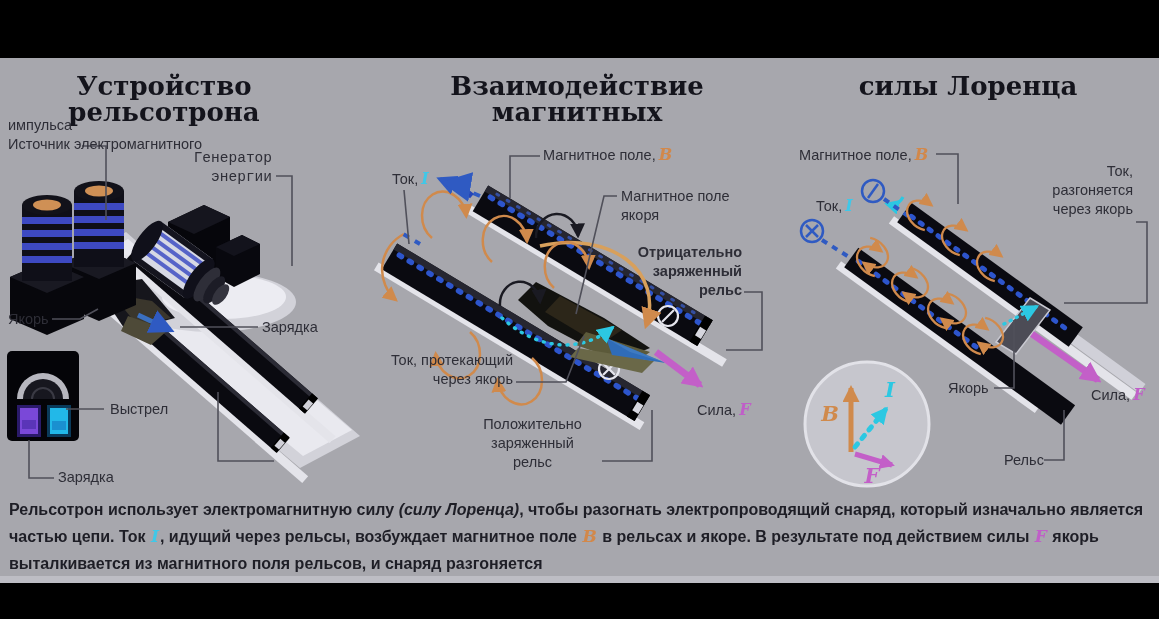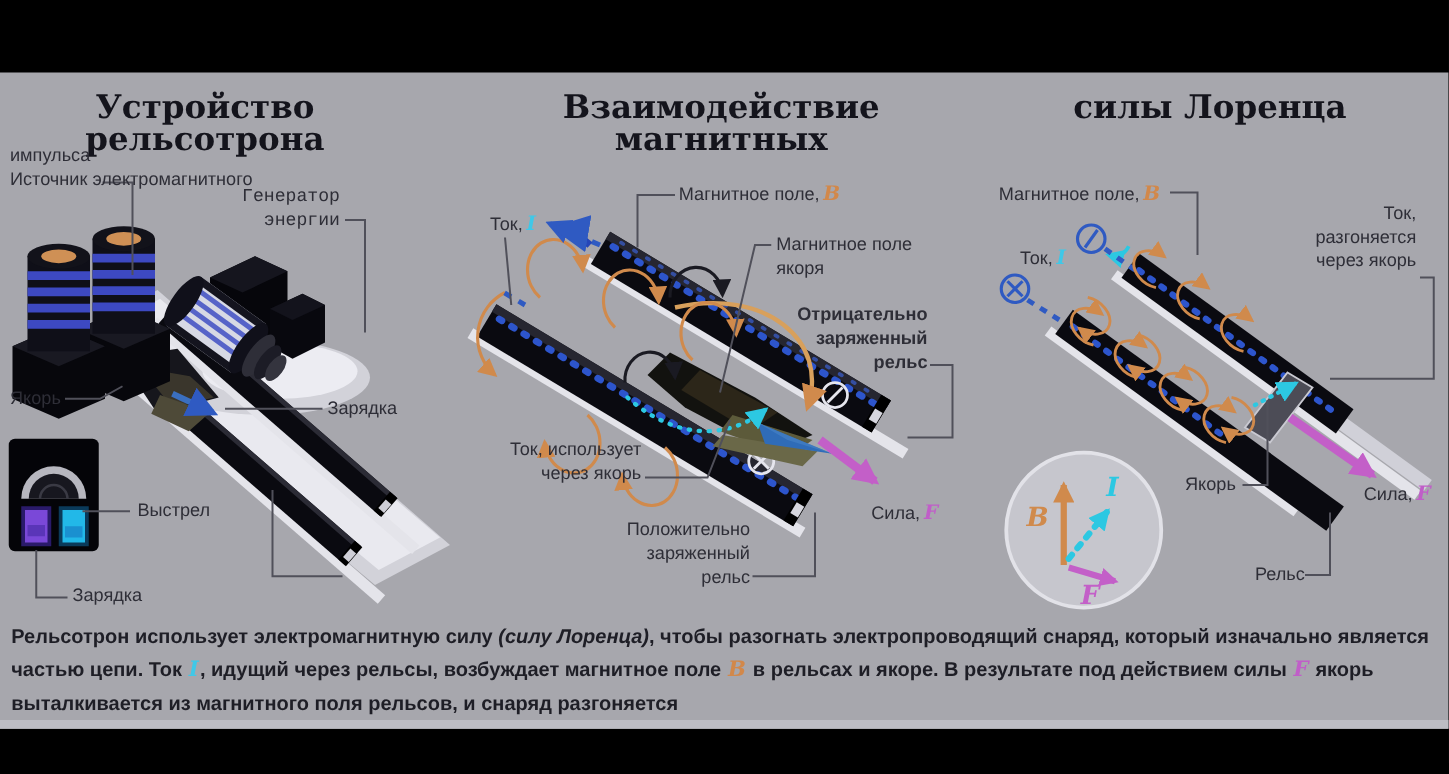--- a/index.html
+++ b/index.html
@@ -332,24 +332,24 @@
   <div class="lbl" style="left:621px;top:187px;">
     <span class="ln">Магнитное поле</span>
     <span class="ln">якоря</span>
   </div>
   <div class="lbl r" style="left:612px;top:243px;width:130px;font-weight:bold;">
     <span class="ln">Отрицательно</span>
     <span class="ln">заряженный</span>
     <span class="ln">рельс</span>
   </div>
   <div class="lbl r" style="left:373px;top:351px;width:140px;">
-    <span class="ln">Ток, использует</span>
+    <span class="ln">Ток, протекающий</span>
     <span class="ln">через якорь</span>
   </div>
-  <div class="lbl r" style="left:465px;top:415px;width:135px;">
+  <div class="lbl r" style="left:465px;top:415px;width:135px;text-align:center;">
     <span class="ln">Положительно</span>
     <span class="ln">заряженный</span>
     <span class="ln">рельс</span>
   </div>
   <div class="lbl" style="left:697px;top:400px;">
     <span>Сила,</span><span class="sym f">F</span>
   </div>
 
   <div class="lbl" style="left:799px;top:145px;">
     <span>Магнитное поле,</span><span class="sym b">B</span>

